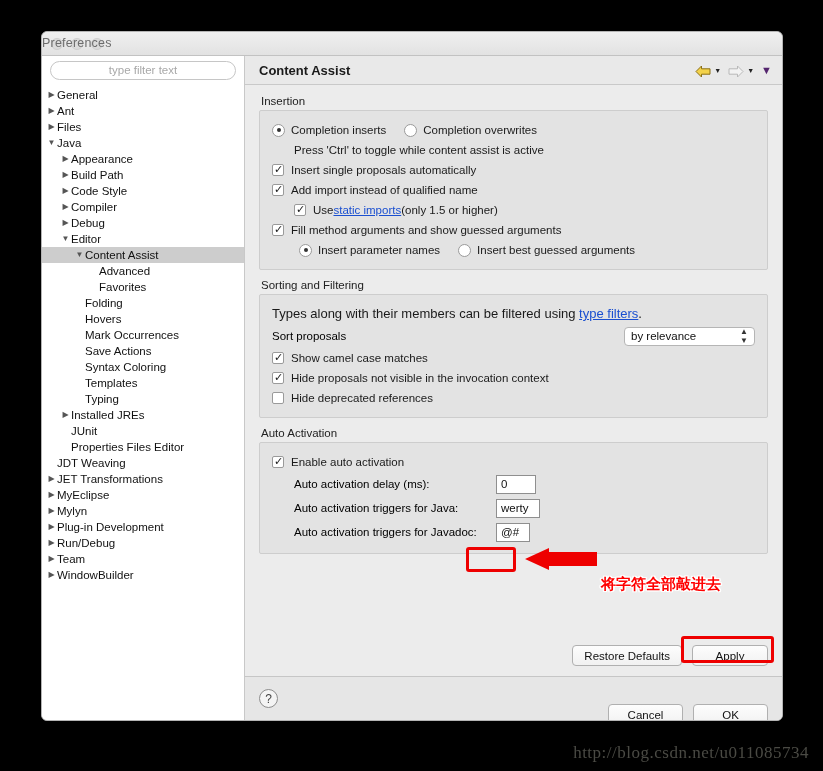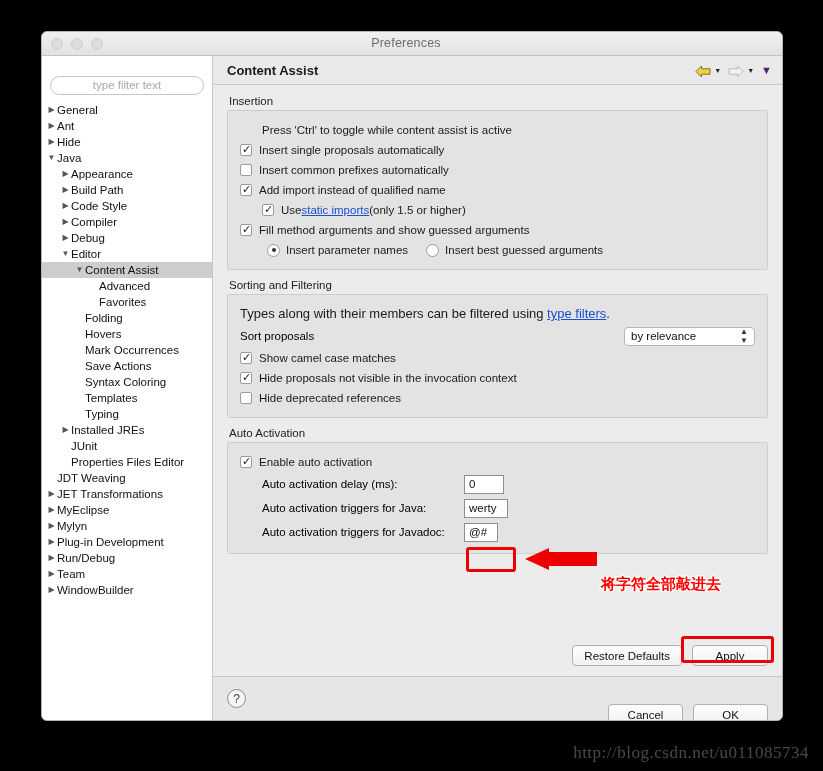--- a/index.html
+++ b/index.html
@@ -29,32 +29,32 @@
     height: 24px;
     background: linear-gradient(#f0f0f0, #e2e2e2);
     border-bottom: 1px solid #c2c2c2;
     position: relative;
     border-radius: 5px 5px 0 0;
   }
   .traffic { position: absolute; top: 6px; left: 9px; display: flex; gap: 8px; }
   .dot { width: 12px; height: 12px; border-radius: 50%; background: #dcdcdc; border: 1px solid #cfcfcf; }
   .win-title {
     position: absolute; left: 0; right: 12px; top: 4px;
-    text-align: center; font-size: 12.5px; color: #6d6d6d;
+    text-align: left; font-size: 12.5px; color: #6d6d6d;
     letter-spacing: .2px;
   }
 
   .body-area { position: absolute; top: 24px; left: 0; right: 0; bottom: 0; display: flex; }
 
   
   .sidebar {
-    width: 171px; background: #ffffff;
+    width: 203px; background: #ffffff;
     border-right: 1px solid #c8c8c8;
     position: relative;
-    padding-top: 19px;
+    padding-top: 4px;
   }
   .filter-wrap { padding: 0 8px 4px 8px; }
   .filter-input {
     width: 100%; height: 19px; border: 1px solid #c6c6c6;
     border-radius: 10px; background: #fff;
     font-size: 11.5px; color: #a8a8a8; text-align: center;
     font-family: "Liberation Sans", sans-serif;
     outline: none; padding: 0 6px;
   }
   .filter-input::placeholder { color: #a8a8a8; }
@@ -254,21 +254,21 @@
             <div class="tree-row" style="padding-left: 4px;">
               <span class="tw">▶</span>
               <span class="tlabel">General</span>
             </div>
             <div class="tree-row" style="padding-left: 4px;">
               <span class="tw">▶</span>
               <span class="tlabel">Ant</span>
             </div>
             <div class="tree-row" style="padding-left: 4px;">
               <span class="tw">▶</span>
-              <span class="tlabel">Hide</span>
+              <span class="tlabel">Files</span>
             </div>
             <div class="tree-row" style="padding-left: 4px;">
               <span class="tw">▼</span>
               <span class="tlabel">Java</span>
             </div>
             <div class="tree-row" style="padding-left: 18px;">
               <span class="tw">▶</span>
               <span class="tlabel">Appearance</span>
             </div>
             <div class="tree-row" style="padding-left: 18px;">
@@ -398,32 +398,34 @@
             <span class="caret purple">▼</span>
           </div>
         </div>
 
         <div class="content">
 
           <div class="group">
             <div class="group-title">Insertion</div>
             <div class="group-box">
 
+              <div class="row">
+                <span class="rb on"></span>
+                <span class="spacer-r">Completion inserts</span>
+                <span class="rb"></span>
+                <span>Completion overwrites</span>
+              </div>
 
               <div class="hint">Press 'Ctrl' to toggle while content assist is active</div>
 
               <div class="row">
                 <span class="cb checked"></span>
                 <span>Insert single proposals automatically</span>
               </div>
 
-              <div class="row">
-                <span class="cb"></span>
-                <span>Insert common prefixes automatically</span>
-              </div>
 
               <div class="row">
                 <span class="cb checked"></span>
                 <span>Add import instead of qualified name</span>
               </div>
 
               <div class="row indent1">
                 <span class="cb checked"></span>
                 <span>Use </span>
                 <a class="lnk" href="#">static imports</a>

